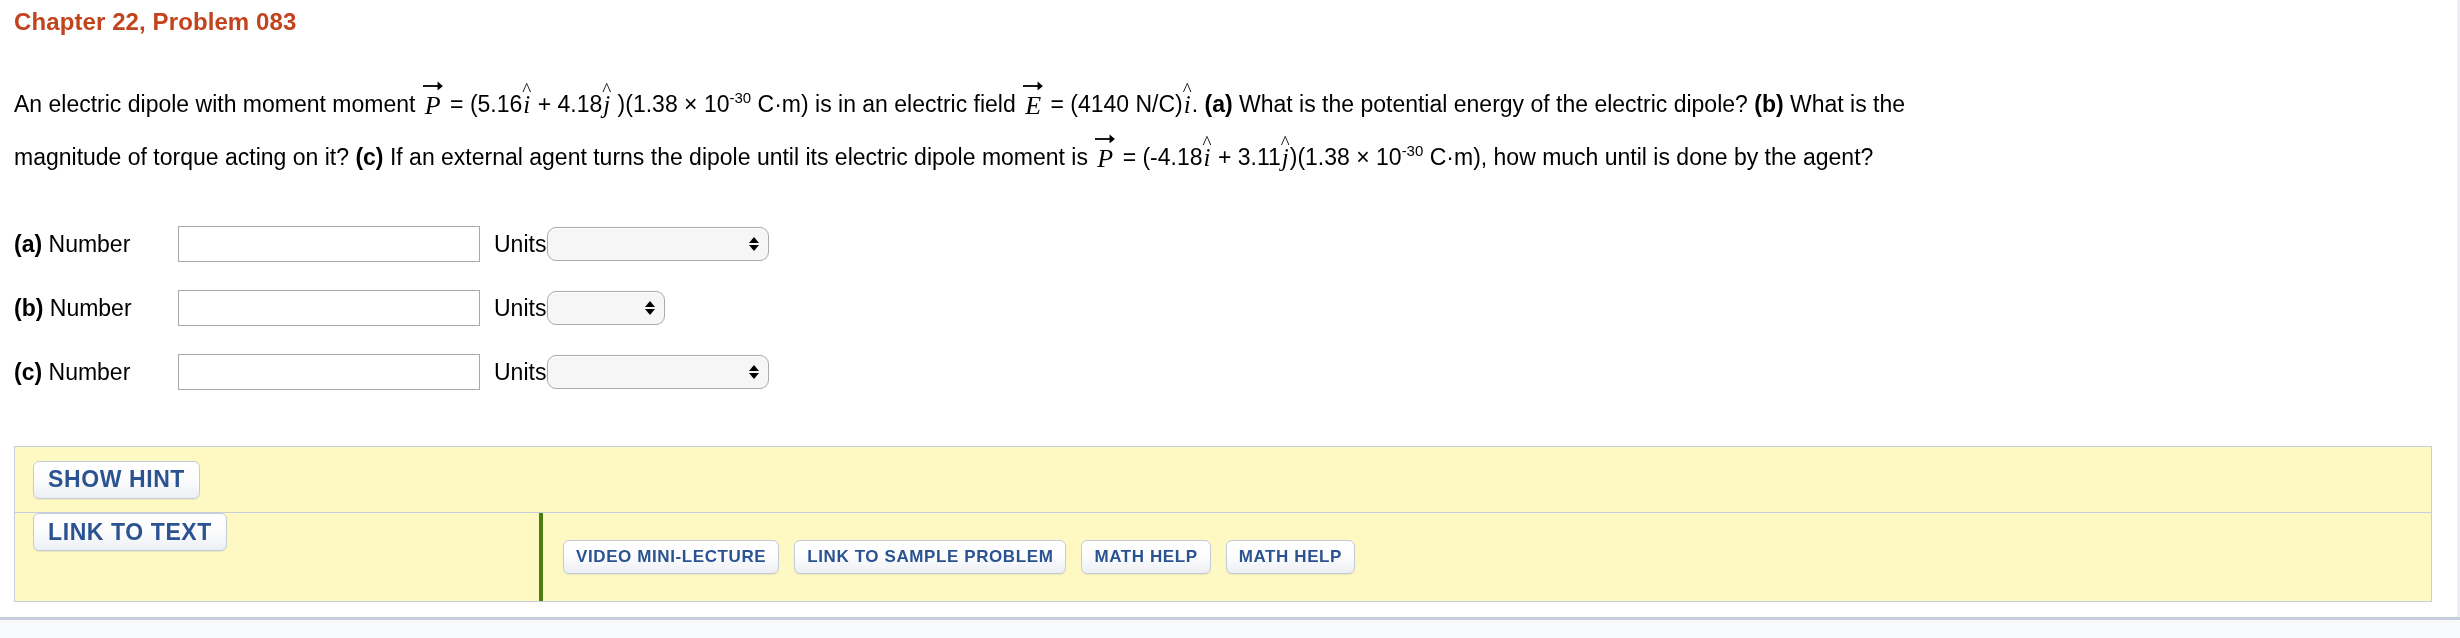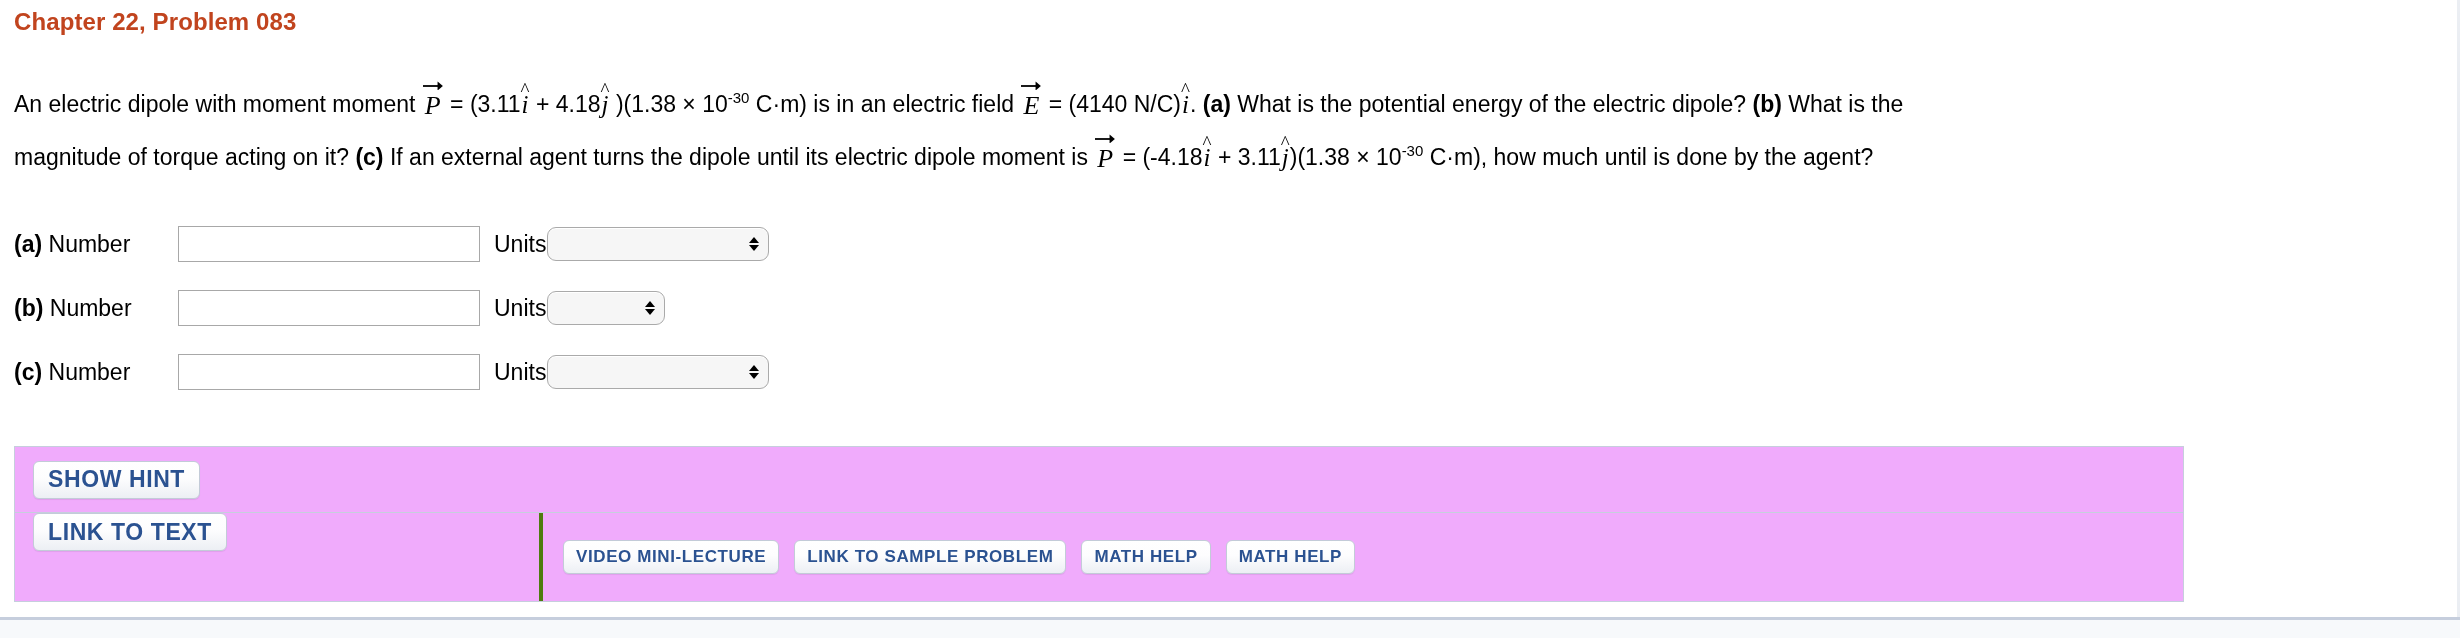--- a/index.html
+++ b/index.html
@@ -163,24 +163,24 @@
     transform: translateY(-50%);
     font-size: 18px;
     color: #000;
   }
 
   
   .help-panel {
     position: absolute;
     left: 14px;
     top: 446px;
-    width: 2170px;
+    width: 2418px;
     box-sizing: border-box;
     border: 1px solid #c6cedd;
-    background: #f0abfc;
+    background: #fef9c3;
   }
   .help-row-top {
     height: 65px;
     border-bottom: 1px solid #c6cedd;
     display: flex;
     align-items: center;
     padding-left: 18px;
   }
   .help-row-bottom {
     height: 88px;
@@ -264,21 +264,21 @@
 <div class="page-title">Chapter 22, Problem 083</div>
 
 <div class="problem-body">
 
   <div class="problem-line">
     <span>An electric dipole with moment moment </span><span class="vec"><span class="arrow">
           <svg viewBox="0 0 30 10" preserveAspectRatio="none">
             <line x1="0" y1="6" x2="27" y2="6" stroke="#000" stroke-width="1.8"></line>
             <polygon points="30,6 22,1.5 22,10.5" fill="#000"></polygon>
           </svg>
-        </span><span>P</span></span><span> = (3.11</span><span class="hat"><span class="caret">^</span><span>i</span></span><span> + 4.18</span><span class="hat"><span class="caret">^</span><span>j</span></span><span> )(1.38 × 10</span><sup class="exp">-30</sup><span> C·m) is in an electric field </span><span class="vec"><span class="arrow">
+        </span><span>P</span></span><span> = (5.16</span><span class="hat"><span class="caret">^</span><span>i</span></span><span> + 4.18</span><span class="hat"><span class="caret">^</span><span>j</span></span><span> )(1.38 × 10</span><sup class="exp">-30</sup><span> C·m) is in an electric field </span><span class="vec"><span class="arrow">
           <svg viewBox="0 0 30 10" preserveAspectRatio="none">
             <line x1="0" y1="6" x2="27" y2="6" stroke="#000" stroke-width="1.8"></line>
             <polygon points="30,6 22,1.5 22,10.5" fill="#000"></polygon>
           </svg>
         </span><span>E</span></span><span> = (4140 N/C)</span><span class="hat"><span class="caret">^</span><span>i</span></span><span>. </span><b class="part">(a)</b><span> What is the potential energy of the electric dipole? </span><b class="part">(b)</b><span> What is the</span>
   </div>
 
   <div class="problem-line">
     <span>magnitude of torque acting on it? </span><b class="part">(c)</b><span> If an external agent turns the dipole until its electric dipole moment is </span><span class="vec"><span class="arrow">
           <svg viewBox="0 0 30 10" preserveAspectRatio="none">

